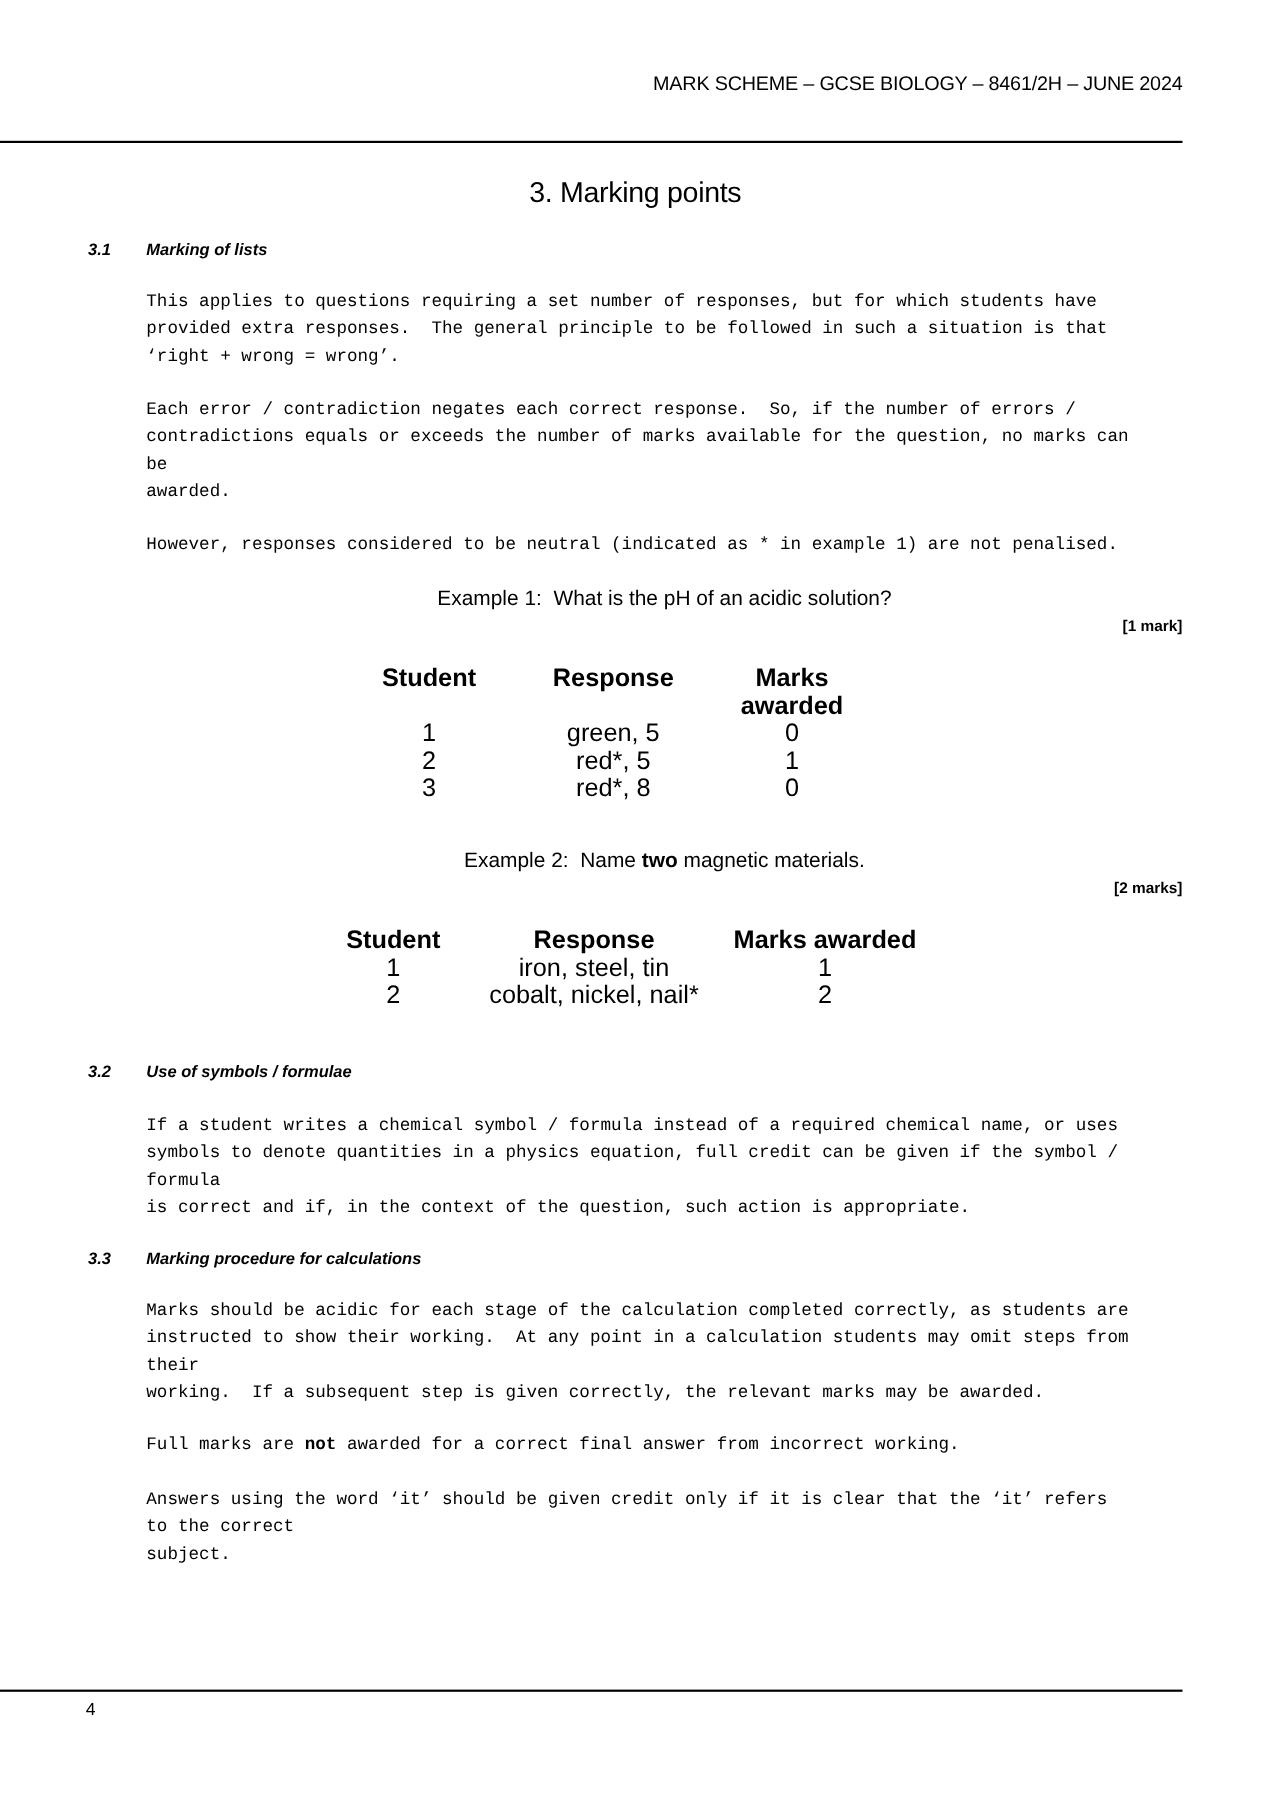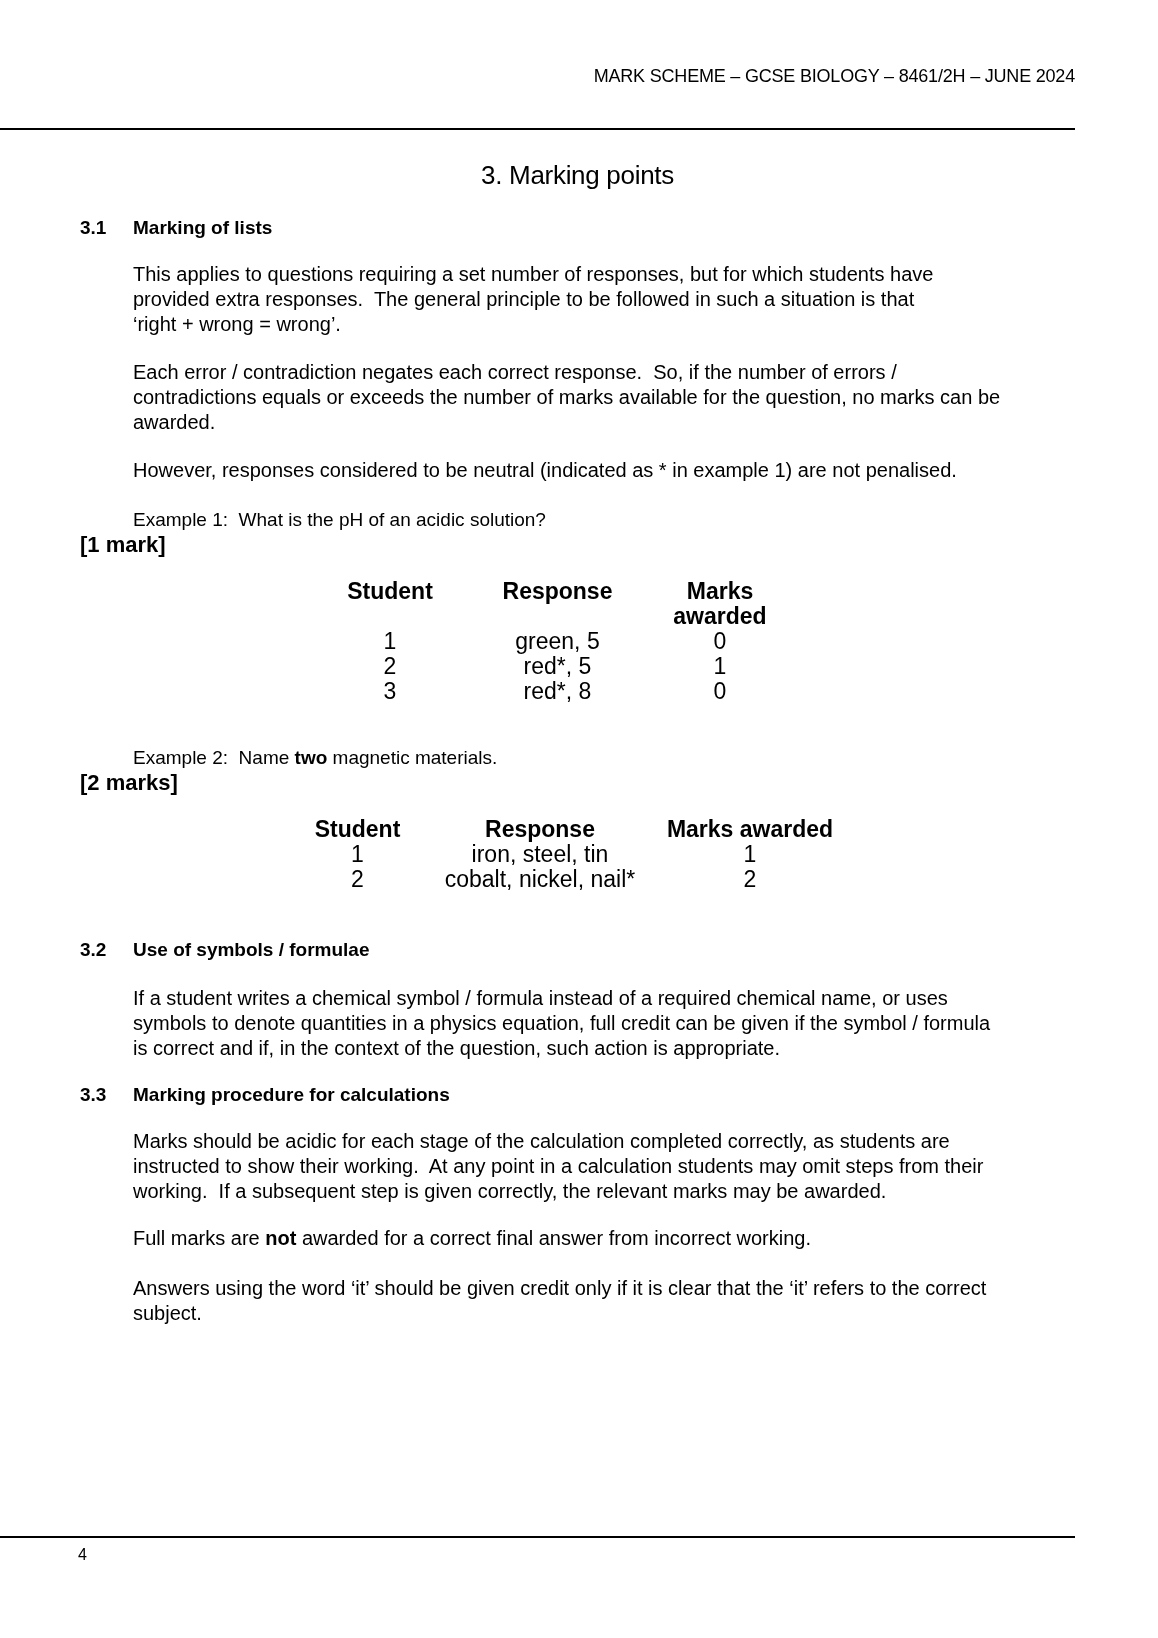--- a/index.html
+++ b/index.html
@@ -38,43 +38,46 @@
   .doc-title {
     font-size: 26px;
     font-weight: normal;
     letter-spacing: -0.3px;
     margin: 0 0 25px 0;
     line-height: 30px;
     text-align: center;
   }
   .sec-heading {
     display: flex;
-    font-size: 19px;
+    font-size: 15px;
     font-weight: bold;
     line-height: 25px;
     margin: 0 0 22px 0;
+    font-style: italic;
   }
   .sec-heading .num { width: 53px; flex: none; }
   p.body {
     margin: 0 0 23px 53px;
-    font-size: 20px;
+    font-size: 16px;
     line-height: 25px;
     white-space: pre-wrap;
     width: 900px;
+    font-family: Liberation Mono, monospace;
   }
   .example {
     margin: 0 0 0 53px;
     font-size: 19px;
     line-height: 25px;
     white-space: pre-wrap;
+    text-align: center;
   }
   .marks {
-    text-align: left;
+    text-align: right;
     font-weight: bold;
-    font-size: 22px;
+    font-size: 14px;
     line-height: 25px;
     margin: 0 0 22px 0;
   }
   table {
     border-collapse: collapse;
     table-layout: fixed;
     font-size: 23px;
     line-height: 25px;
     text-align: center;
   }

